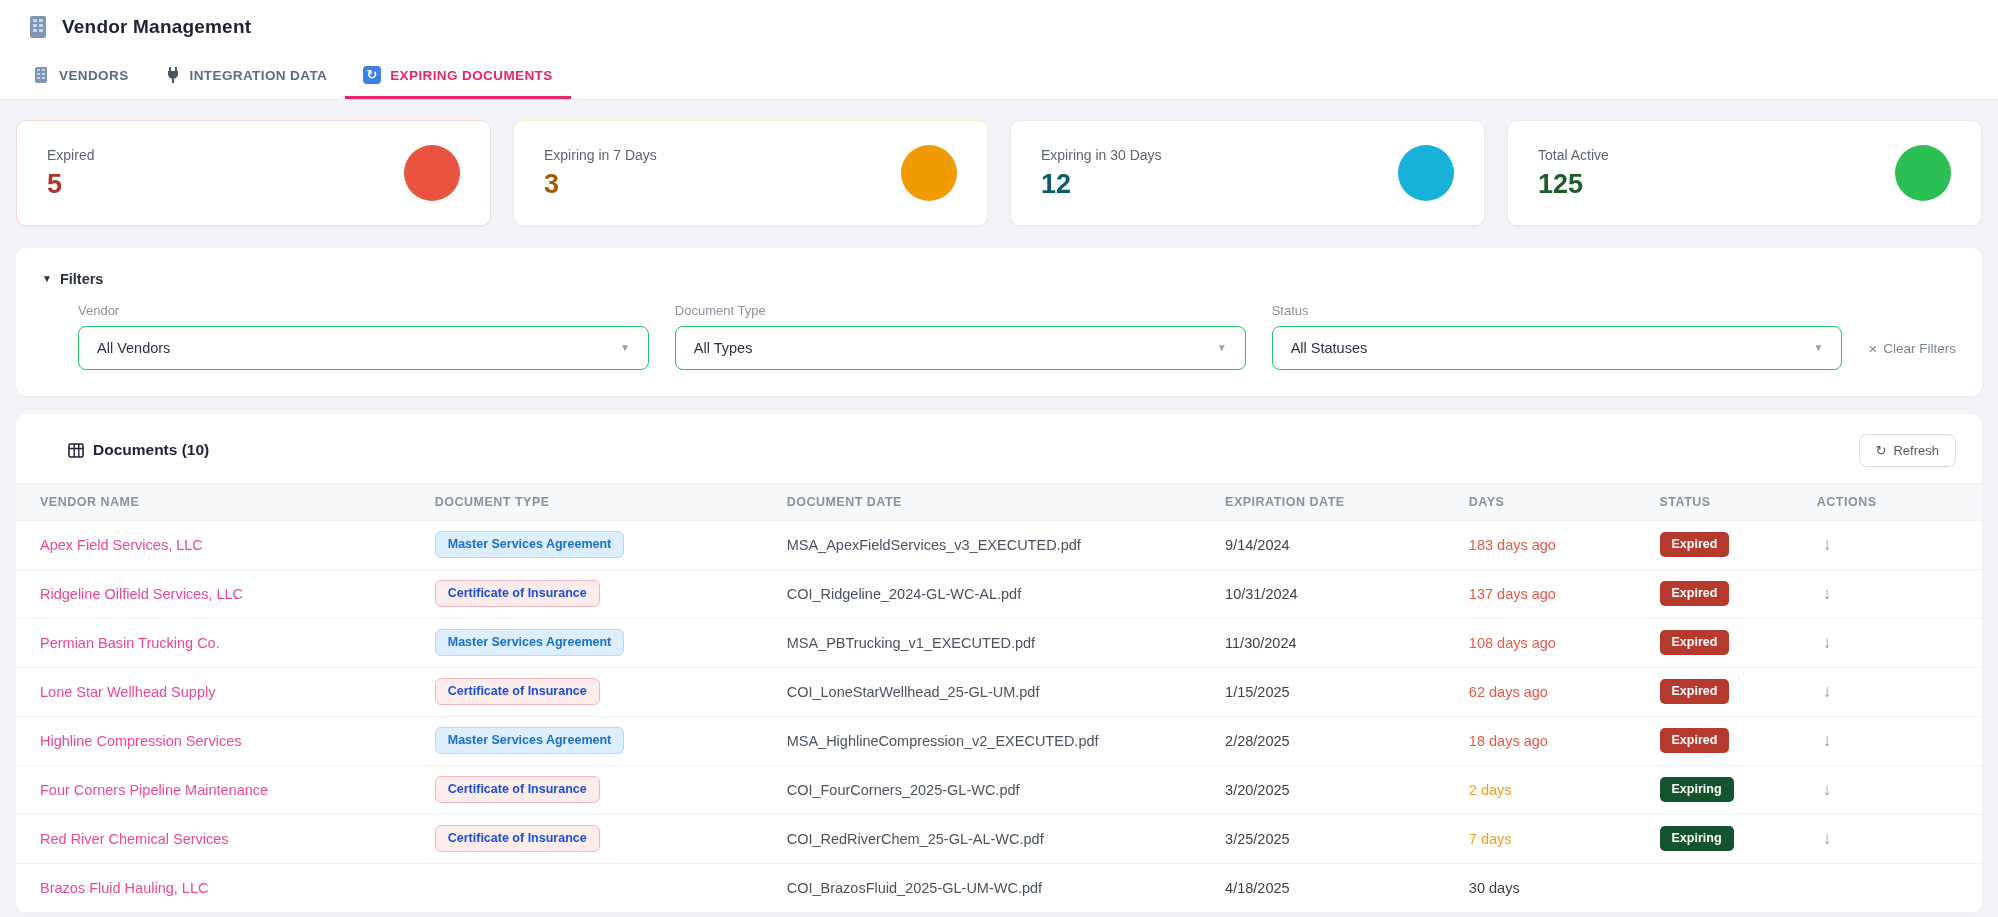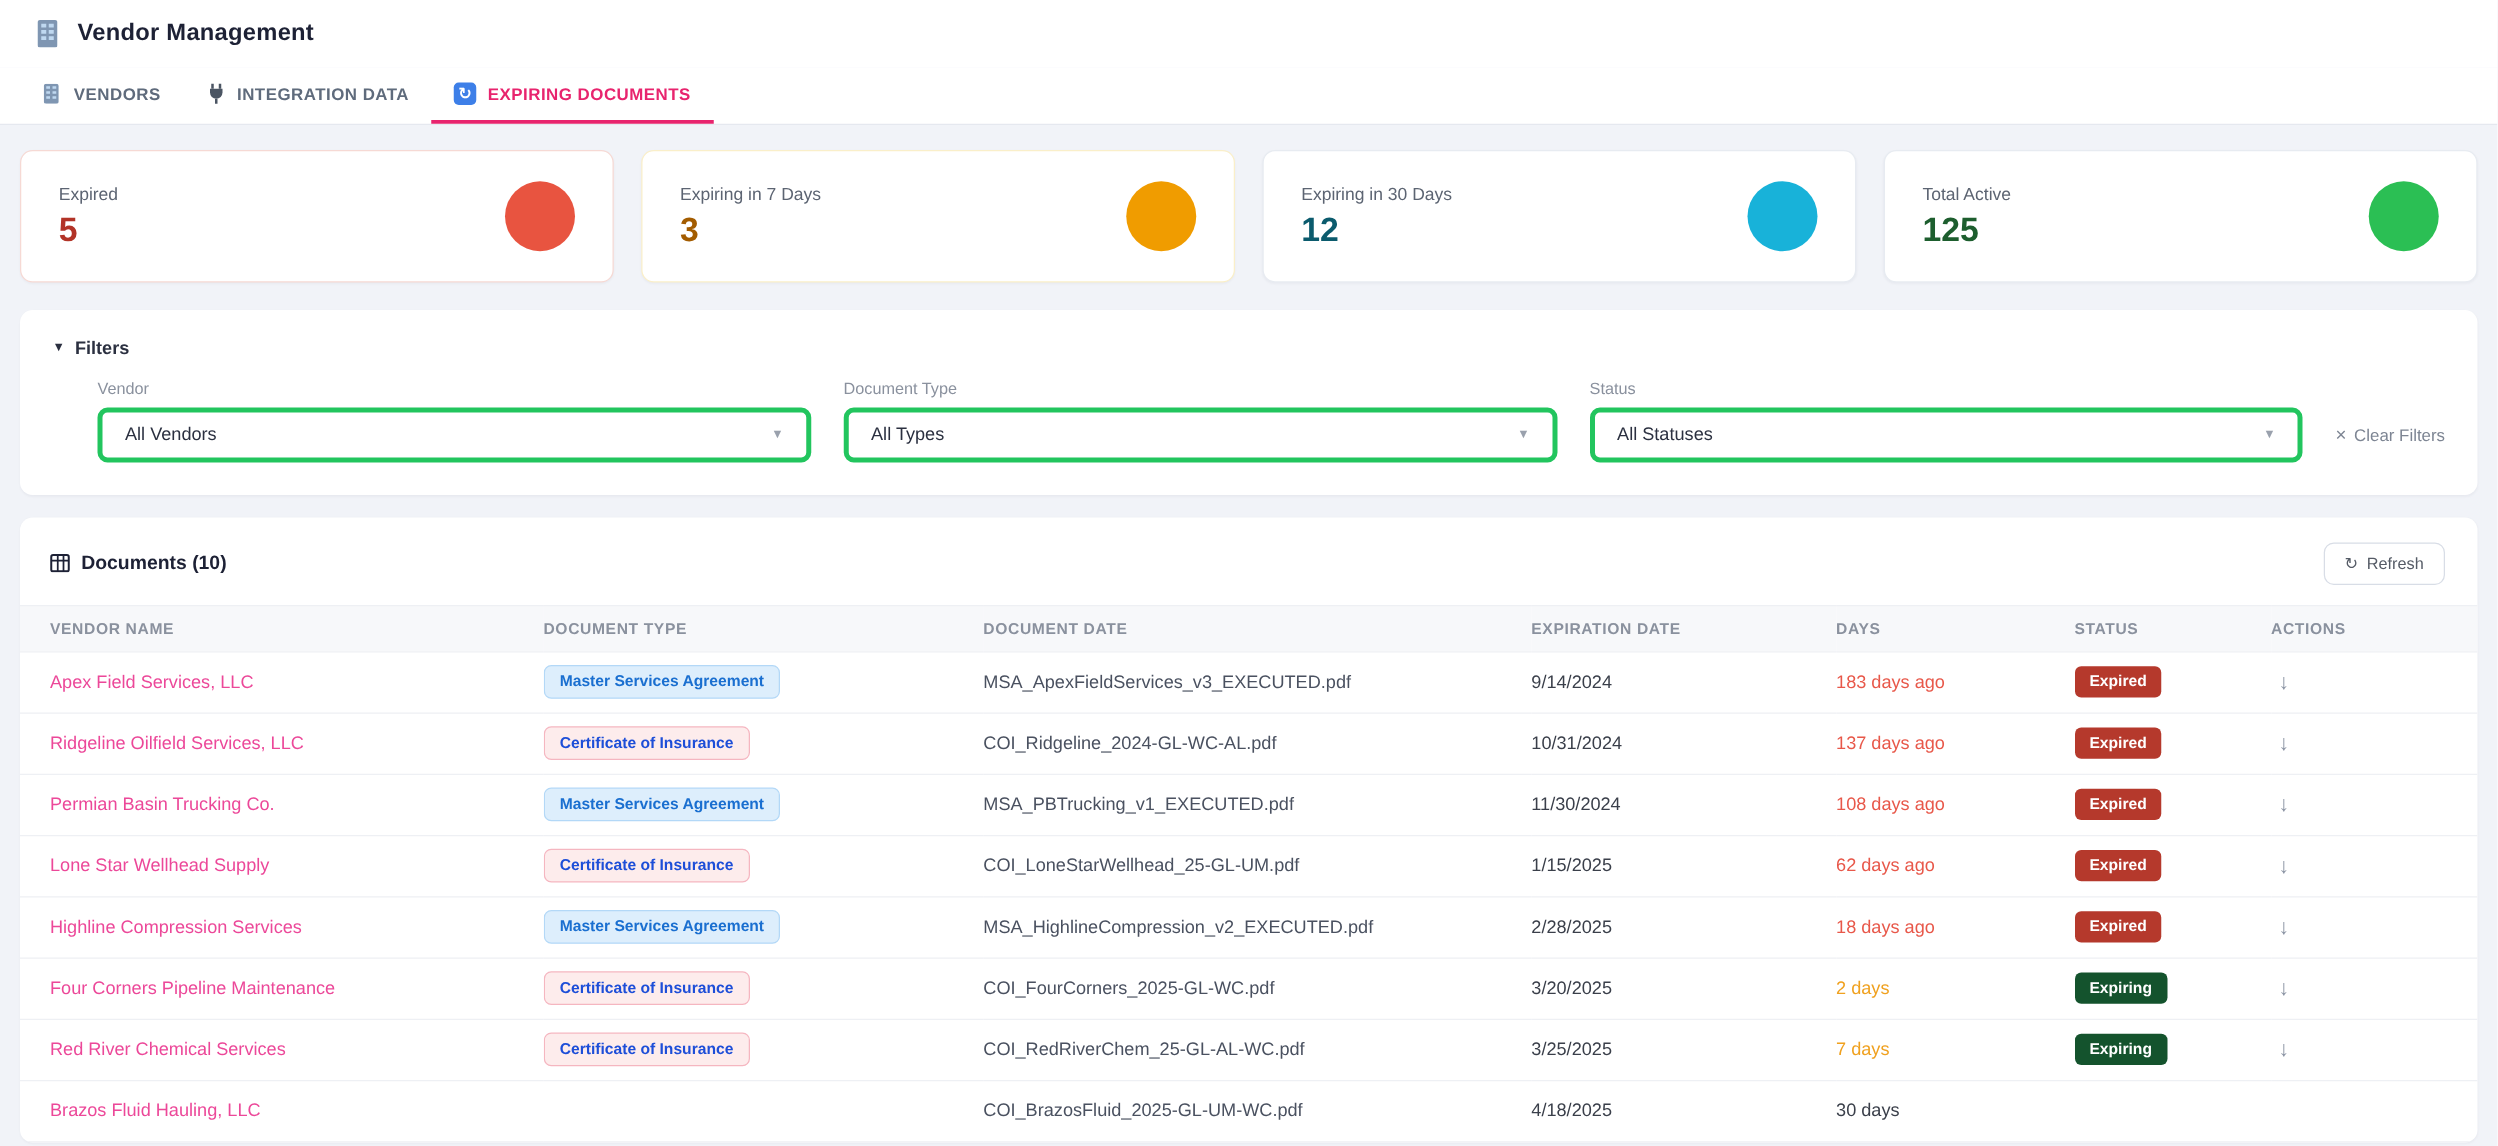--- a/index.html
+++ b/index.html
@@ -96,21 +96,21 @@
   }
   .filters-title {
     font-size: 14.5px; font-weight: bold; color: #2b3040;
     display: inline-flex; align-items: center; gap: 8px; cursor: pointer;
   }
   .filters-title .tri { font-size: 10px; color: #2b3040; }
   .filters-row { display: flex; align-items: flex-end; gap: 26px; margin-top: 16px; margin-left: 36px; }
   .filter-field { flex: 1 1 0; }
   .filter-label { font-size: 13px; color: #8a919e; margin-bottom: 8px; }
   .select-box {
-    height: 44px; border: 4px solid #22c55e; border-radius: 8px;
+    height: 44px; border: 1px solid #22c55e; border-radius: 8px;
     background: #fff; display: flex; align-items: center; justify-content: space-between;
     padding: 0 18px; font-size: 14.5px; color: #2b3040; cursor: pointer;
   }
   .select-box .chev { font-size: 10px; color: #9aa1ad; }
   .clear-filters {
     flex: 0 0 auto; display: flex; align-items: center; gap: 6px;
     font-size: 13.5px; color: #7d8593; cursor: pointer; padding-bottom: 13px;
     background: none; border: none; font-family: inherit;
   }
   .clear-filters .x { font-size: 15px; }
@@ -119,20 +119,21 @@
   .docs-panel {
     background: #fff; border-radius: 10px;
     margin: 18px 16px 0 16px;
     padding-top: 20px;
     box-shadow: 0 1px 2px rgba(16,24,40,.04);
     overflow: hidden;
   }
   .docs-header {
     display: flex; justify-content: space-between; align-items: center;
     padding: 0 26px 16px 24px;
+    margin-left: 28px;
   }
   .docs-title {
     font-size: 15.5px; font-weight: bold; color: #1d2135;
     display: flex; align-items: center; gap: 9px;
   }
   .grid-icon { width: 16px; height: 15px; flex: 0 0 auto; }
   .refresh-btn {
     border: 1px solid #d8dde6; border-radius: 8px; background: #fff;
     padding: 8px 16px; font-size: 13px; color: #555b66; cursor: pointer;
     display: flex; align-items: center; gap: 7px; font-family: inherit;

